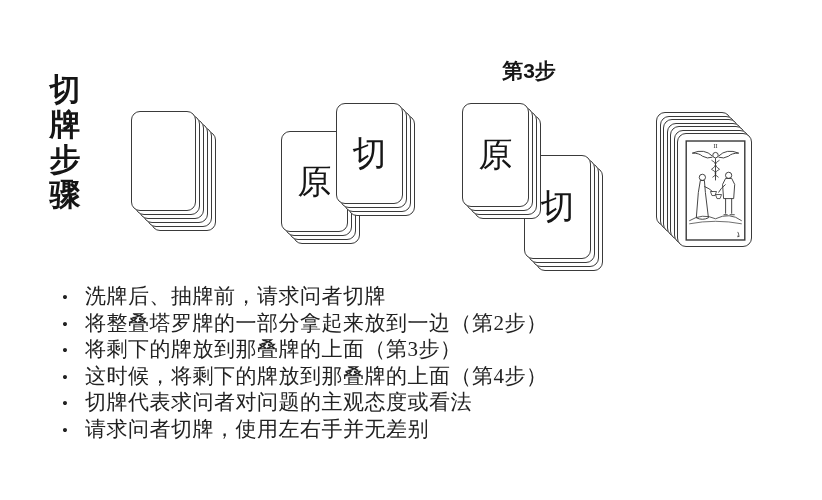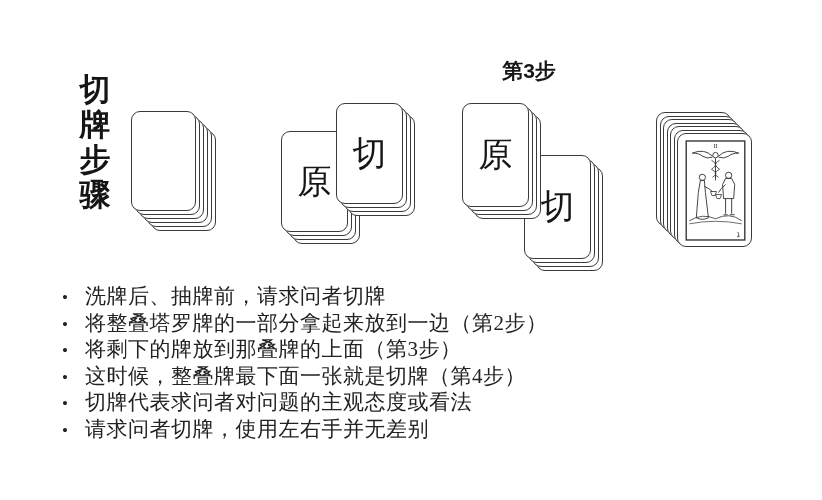--- a/index.html
+++ b/index.html
@@ -13,21 +13,21 @@
     height: 500px;
     background: #ffffff;
     overflow: hidden;
     font-family: "Liberation Serif", serif;
     color: #1c1c1c;
   }
 
   
   .vtitle {
     position: absolute;
-    left: 77px;
+    left: 47px;
     top: 72px;
     width: 36px;
     font-family: "Liberation Sans", sans-serif;
     font-weight: 700;
     font-size: 31px;
     line-height: 35px;
     letter-spacing: 0;
     word-break: break-all;
     text-align: center;
     color: #151515;
@@ -201,21 +201,21 @@
     <div class="bullet-row">
       <span class="bdot">•</span>
       <span class="btext">将整叠塔罗牌的一部分拿起来放到一边（第2步）</span>
     </div>
     <div class="bullet-row">
       <span class="bdot">•</span>
       <span class="btext">将剩下的牌放到那叠牌的上面（第3步）</span>
     </div>
     <div class="bullet-row">
       <span class="bdot">•</span>
-      <span class="btext">这时候，整叠牌最下面一张就是切牌（第4步）</span>
+      <span class="btext">这时候，将剩下的牌放到那叠牌的上面（第4步）</span>
     </div>
     <div class="bullet-row">
       <span class="bdot">•</span>
       <span class="btext">切牌代表求问者对问题的主观态度或看法</span>
     </div>
     <div class="bullet-row">
       <span class="bdot">•</span>
       <span class="btext">请求问者切牌，使用左右手并无差别</span>
     </div>
   </div>

